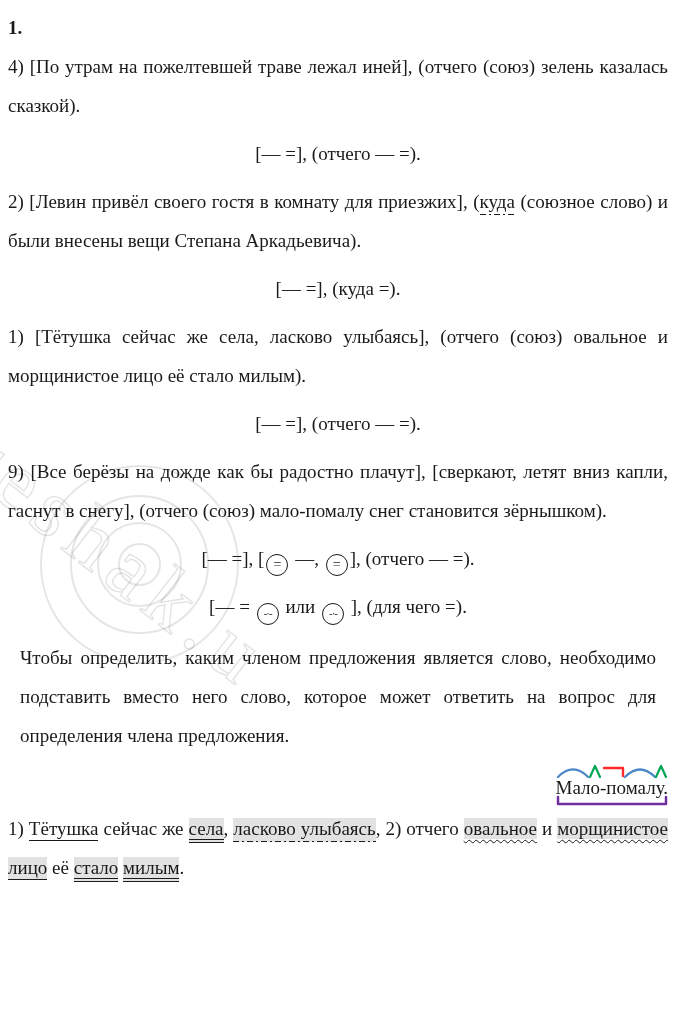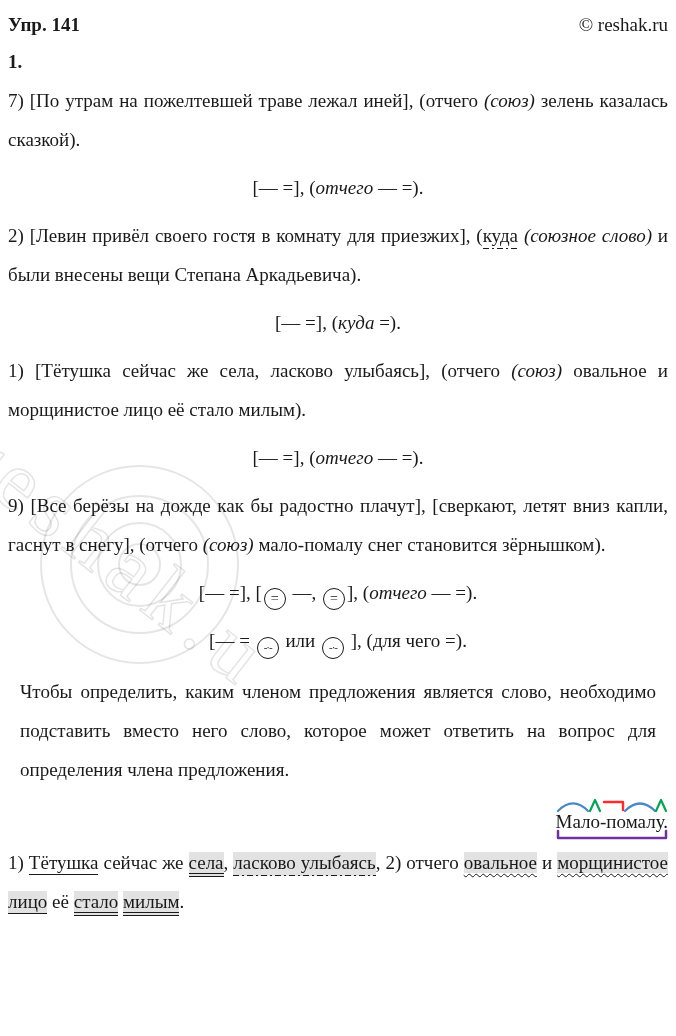--- a/index.html
+++ b/index.html
@@ -12,21 +12,21 @@
   .page{position:relative;z-index:1;padding:8px 8px 0 8px;}
   .hdr{display:flex;justify-content:space-between;align-items:baseline;line-height:34px;}
   .hdr .ex{font-weight:bold;}
   .section-num{font-weight:bold;line-height:39px;}
   p.sent{margin:0;line-height:39px;text-align:justify;}
   p.scheme{margin:9px;line-height:39px;text-align:center;white-space:nowrap;}
   p.para{margin:12px;line-height:39px;text-align:justify;}
   p.answer{margin:0;line-height:39px;text-align:justify;}
 
   
-  .seg.italic{font-style:italic;}
+  .seg.italic{}
   .seg.subject{border-bottom:1.5px solid #1a1a1a;padding-bottom:1px;}
   .seg.predicate{border-bottom:4px double #1a1a1a;}
   .seg.adverbial{
     background-image:repeating-linear-gradient(90deg,#1a1a1a 0 6px,transparent 6px 9px,#1a1a1a 9px 11px,transparent 11px 14px);
     background-repeat:repeat-x;background-size:14px 1.5px;background-position:0 100%;
     padding-bottom:3px;
   }
   .seg.attribute{text-decoration:underline wavy;text-decoration-thickness:1px;text-underline-offset:4px;}
   .seg.hl{background-color:#e2e2e2;}
   .seg.circled-predicate,.seg.circled-adverbial{
@@ -57,28 +57,24 @@
 <div class="watermark">
   <div class="wm-circle" style="left:40px;top:465px;width:195px;height:195px;"></div>
   <div class="wm-circle" style="left:70px;top:495px;width:135px;height:135px;"></div>
   <div class="wm-circle" style="left:97px;top:522px;width:81px;height:81px;"></div>
   <div class="wm-circle" style="left:118px;top:543px;width:39px;height:39px;"></div>
   <div class="wm-text">reshak.u</div>
 </div>
 
 <div class="page">
 
-  <div class="hdr">
-    <span class="ex">Упр. 141</span>
-    <span class="cp">© reshak.ru</span>
-  </div>
 
   <div class="section-num">1.</div>
 
-  <p class="sent"><span class="seg">7) [По утрам на пожелтевшей траве лежал иней], (отчего </span><span class="seg italic">(союз)</span><span class="seg"> зелень казалась сказкой).</span></p>
+  <p class="sent"><span class="seg">4) [По утрам на пожелтевшей траве лежал иней], (отчего </span><span class="seg italic">(союз)</span><span class="seg"> зелень казалась сказкой).</span></p>
   <p class="scheme"><span class="seg">[— =], (</span><span class="seg italic">отчего</span><span class="seg"> — =).</span></p>
 
   <p class="sent"><span class="seg">2) [Левин привёл своего гостя в комнату для приезжих], (</span><span class="seg adverbial">куда</span><span class="seg"> </span><span class="seg italic">(союзное слово)</span><span class="seg"> и были внесены вещи Степана Аркадьевича).</span></p>
   <p class="scheme"><span class="seg">[— =], (</span><span class="seg italic">куда</span><span class="seg"> =).</span></p>
 
   <p class="sent"><span class="seg">1) [Тётушка сейчас же села, ласково улыбаясь], (отчего </span><span class="seg italic">(союз)</span><span class="seg"> овальное и морщинистое лицо её стало милым).</span></p>
   <p class="scheme"><span class="seg">[— =], (</span><span class="seg italic">отчего</span><span class="seg"> — =).</span></p>
 
   <p class="sent"><span class="seg">9) [Все берёзы на дожде как бы радостно плачут], [сверкают, летят вниз капли, гаснут в снегу], (отчего </span><span class="seg italic">(союз)</span><span class="seg"> мало-помалу снег становится зёрнышком).</span></p>
   <p class="scheme"><span class="seg">[— =], [</span><span class="seg circled-predicate">=</span><span class="seg"> —, </span><span class="seg circled-predicate">=</span><span class="seg">], (</span><span class="seg italic">отчего</span><span class="seg"> — =).</span></p>

